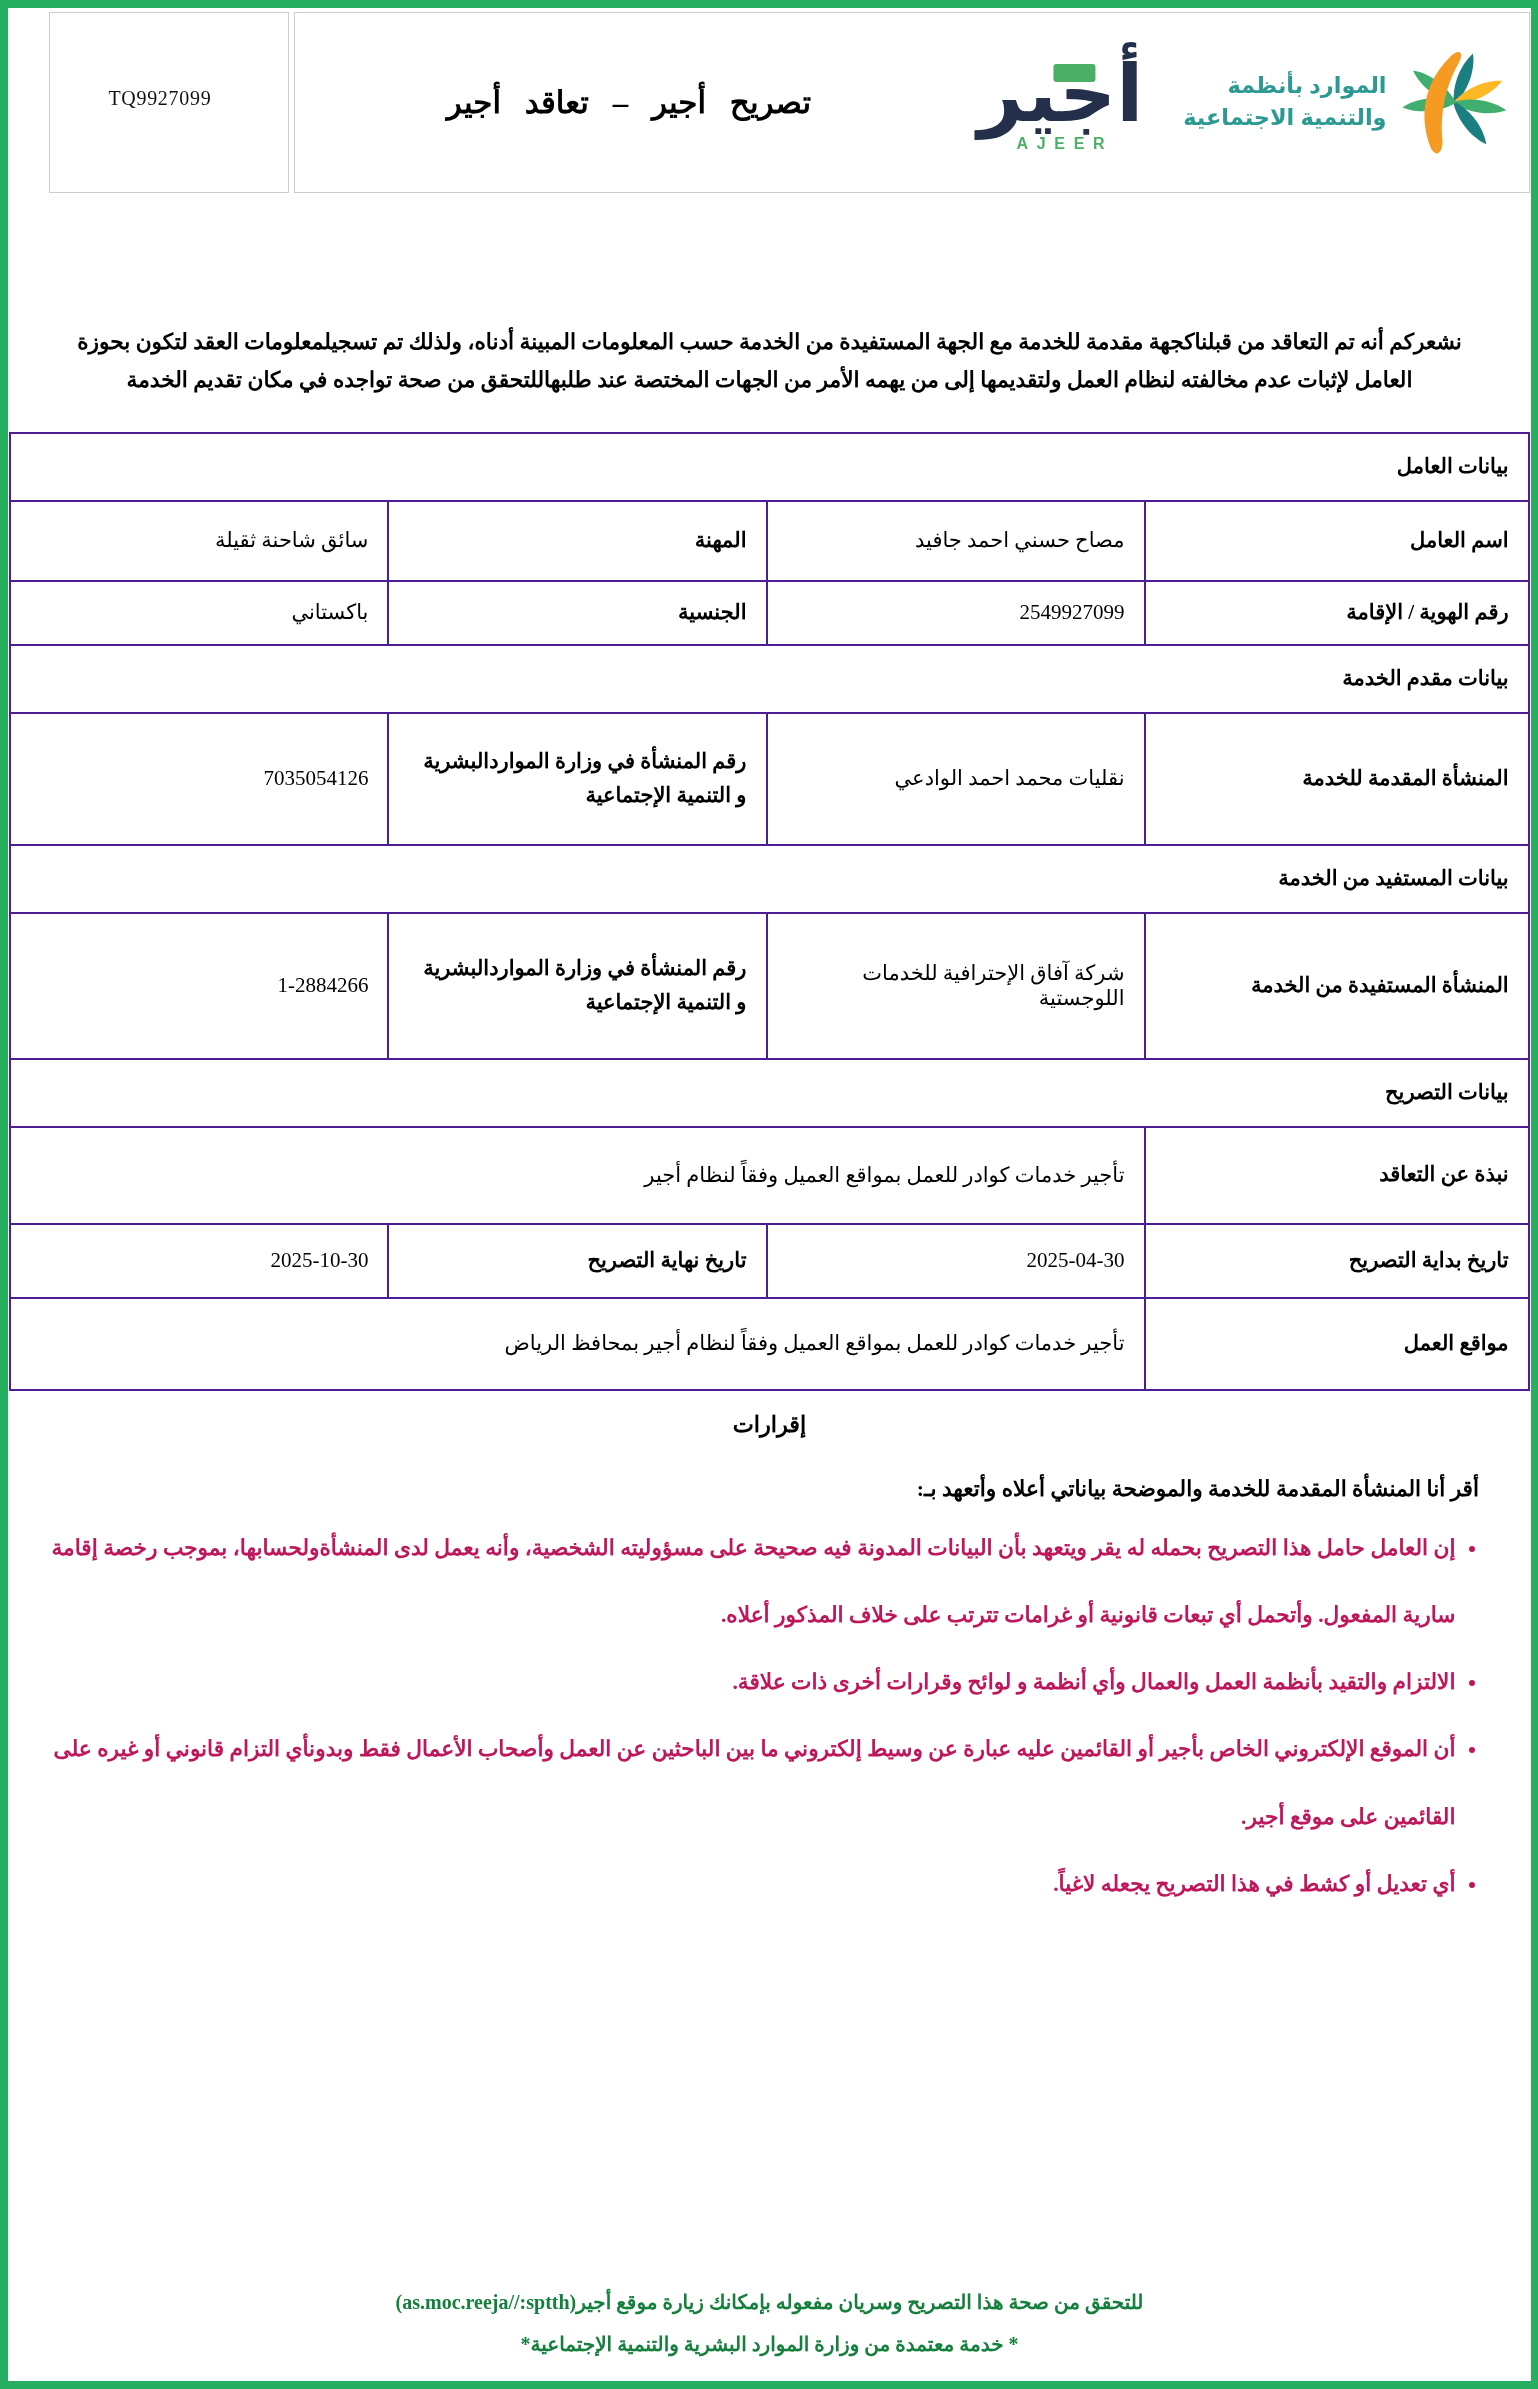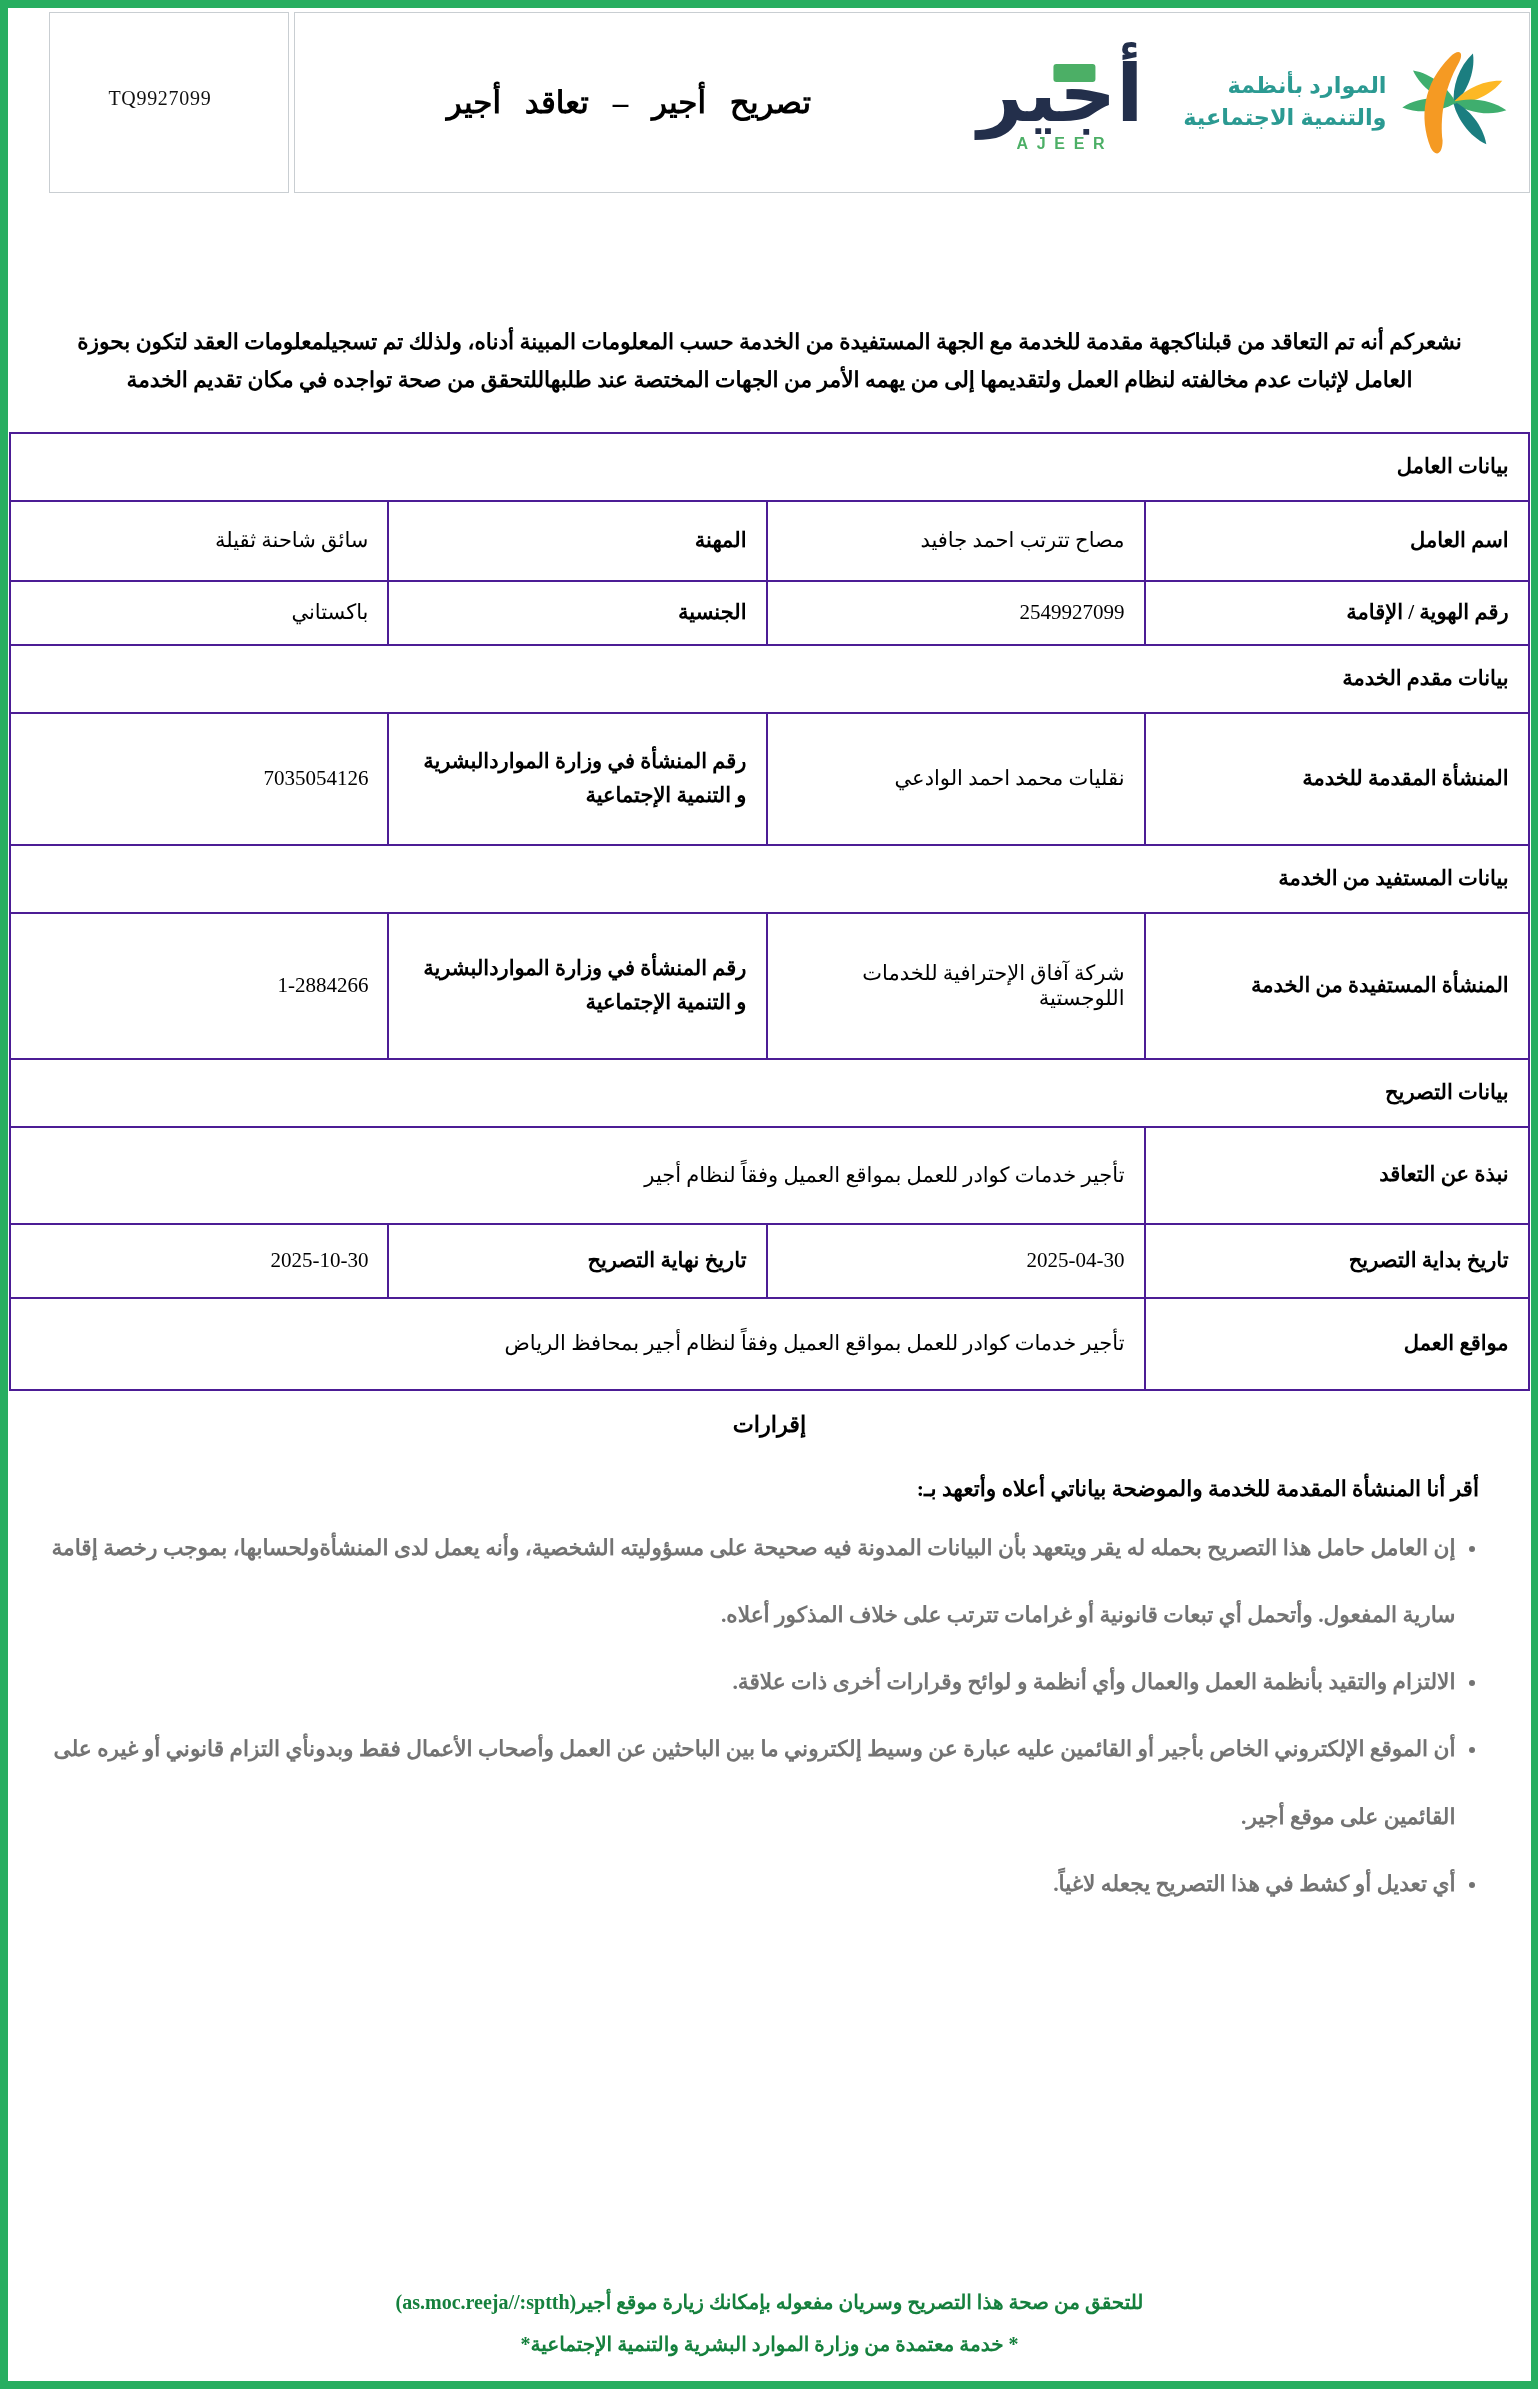--- a/index.html
+++ b/index.html
@@ -49,21 +49,21 @@
   tr.r-beneficiary td { height:144px; }
   tr.r-summary td { height:95px; }
   tr.r-dates td { height:72px; }
   tr.r-locations td { height:90px; }
   .c1 { width:25.3%; } .c2 { width:24.9%; } .c3 { width:24.9%; } .c4 { width:24.9%; }
   
   .decl-header { direction:rtl; text-align:center; font-size:22.4px; font-weight:700; margin-top:20px; }
   .decl-intro { direction:rtl; text-align:right; font-size:21.7px; font-weight:700;
                 margin:38px 52px 0 52px; }
   ul.decl-list { direction:rtl; margin:13px 43px 0 43px; padding-right:32.5px; }
-  ul.decl-list li { font-size:21.7px; font-weight:700; line-height:3.1; color:#737373; }
+  ul.decl-list li { font-size:21.7px; font-weight:700; line-height:3.1; color:#be185d; }
   
   .footer { position:absolute; left:0; right:0; bottom:16px; text-align:center; direction:rtl; }
   .footer div { font-size:20px; font-weight:700; line-height:2.1; color:#15803d; }
 </style>
 </head>
 <body>
 
 <div class="page">
 
   <div class="header-row">
@@ -103,21 +103,21 @@
   <p class="intro">نشعركم أنه تم التعاقد من قبلناكجهة مقدمة للخدمة مع الجهة المستفيدة من الخدمة حسب المعلومات المبينة أدناه، ولذلك تم تسجيلمعلومات العقد لتكون بحوزة العامل لإثبات عدم مخالفته لنظام العمل ولتقديمها إلى من يهمه الأمر من الجهات المختصة عند طلبهاللتحقق من صحة تواجده في مكان تقديم الخدمة</p>
 
   <div class="ptable-wrap">
     <table class="ptable">
       <tbody>
           <tr>
         <td class="sechead" colspan="4">بيانات العامل</td>
       </tr>
       <tr class="r-worker1">
         <td class="lbl c1">اسم العامل</td>
-        <td class="val c2">مصاح تترتب احمد جافيد</td>
+        <td class="val c2">مصاح حسني احمد جافيد</td>
         <td class="lbl c3">المهنة</td>
         <td class="val c4">سائق شاحنة ثقيلة</td>
       </tr>
       <tr class="r-worker2">
         <td class="lbl">رقم الهوية / الإقامة</td>
         <td class="val">2549927099</td>
         <td class="lbl">الجنسية</td>
         <td class="val">باكستاني</td>
       </tr>
       <tr>

